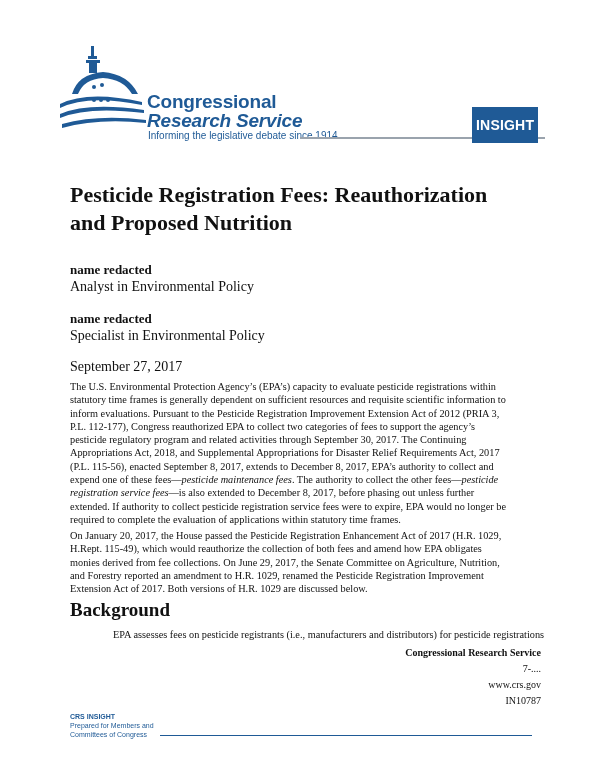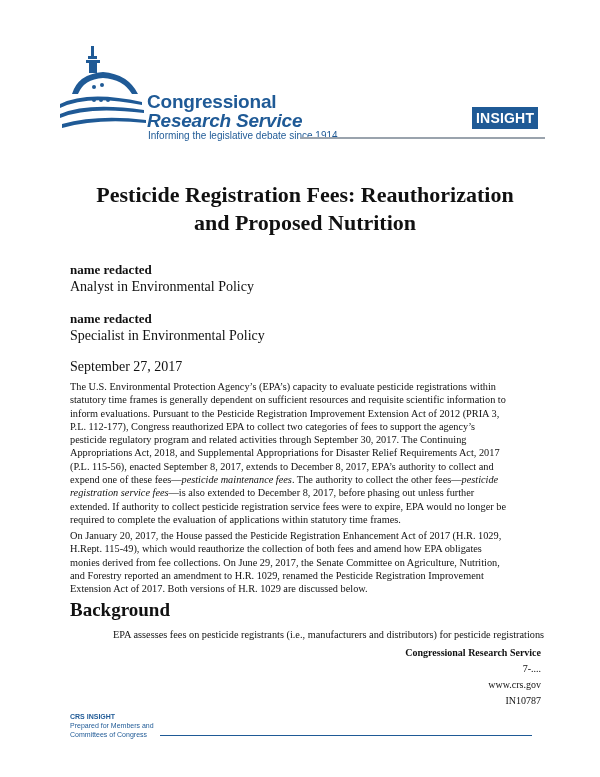--- a/index.html
+++ b/index.html
@@ -3,22 +3,22 @@
 <meta charset="utf-8">
 <style>
   html, body { margin:0; padding:0; background:#ffffff; }
   body { width:600px; height:777px; position:relative; overflow:hidden; font-family:"Liberation Serif", serif; color:#111; }
   .abs { position:absolute; }
   .logo-svg { left:58px; top:42px; }
   .brand1 { left:147px; top:92px; font-family:"Liberation Sans", sans-serif; font-weight:bold; font-size:19px; color:#1f5a96; line-height:19px; letter-spacing:-0.2px; }
   .brand2 { left:147px; top:111px; font-family:"Liberation Sans", sans-serif; font-weight:bold; font-style:italic; font-size:19px; color:#1f5a96; line-height:19px; letter-spacing:-0.2px; }
   .tagline { left:148px; top:130px; font-family:"Liberation Sans", sans-serif; font-size:10px; color:#1f5a96; line-height:12px; }
   .tagline-line { left:300px; top:137px; width:245px; height:2px; background:#9aa3ad; }
-  .insight-badge { left:472px; top:107px; background:#1f5a96; color:#fff; font-family:"Liberation Sans", sans-serif; font-weight:bold; font-size:14px; padding:3px 4px; line-height:16px; letter-spacing:0.2px; }
-  .title { left:70px; top:181px; width:470px; font-size:22px; font-weight:bold; line-height:28px;text-align:center; }
+  .insight-badge { left:472px; top:107px; background:#1f5a96; color:#fff; font-family:"Liberation Sans", sans-serif; font-weight:bold; font-size:14px; padding:10px 4px; line-height:16px; letter-spacing:0.2px; }
+  .title { left:70px; top:181px; width:470px; font-size:22px; font-weight:bold; line-height:28px; }
   .author-name { font-size:13px; font-weight:bold; }
   .author-role { font-size:14px; }
   .date { left:70px; top:359px; font-size:14px;text-align:center; }
   .para { left:70px; width:464px; font-size:10.3px; line-height:13.3px; text-align:left; }
   .para i { font-style:italic; }
   .h2 { left:70px; top:599px; font-size:19px; font-weight:bold; }
   .right-block { right:59px; text-align:right; font-size:10px; line-height:16px; }
   .crs-bold { font-weight:bold; font-size:10px; }
   .footer-insight { left:70px; top:712px; font-family:"Liberation Sans", sans-serif; font-size:7px; font-weight:bold; color:#1f5a96; line-height:9px; }
   .footer-sub { left:70px; top:721px; font-family:"Liberation Sans", sans-serif; font-size:7px; color:#1f5a96; line-height:9px; }

